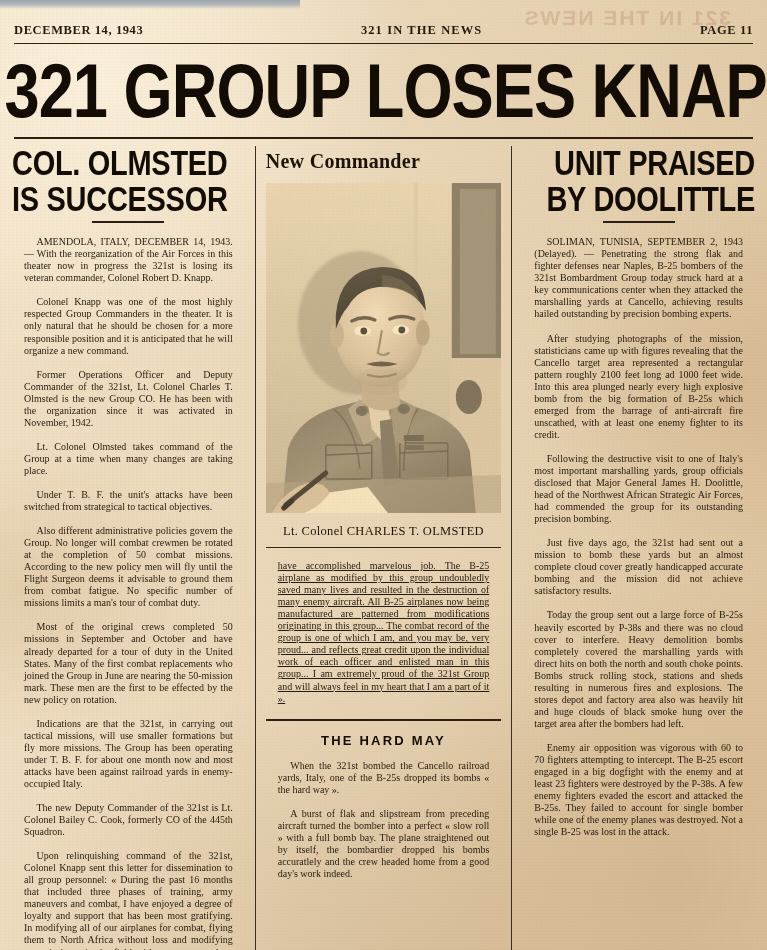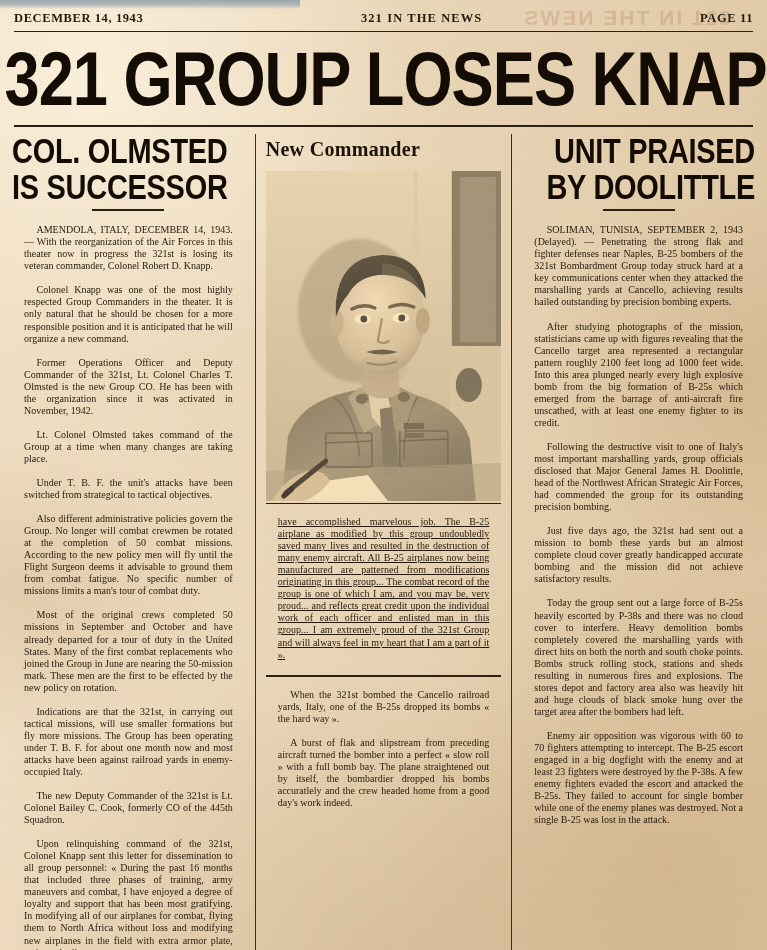--- a/index.html
+++ b/index.html
@@ -55,21 +55,21 @@
     letter-spacing: 2px;
     color: rgba(150,62,44,0.17);
     transform: scaleX(-1);
     overflow: hidden;
     white-space: nowrap;
   }
   
   #content {
     position: absolute;
     inset: 0;
-    padding: 0 12px;
+    padding: 12px 12px;
   }
   
   .folio {
     display: flex;
     align-items: baseline;
     justify-content: space-between;
     padding: 11px 2px 4px 2px;
     font-family: "Liberation Serif", serif;
     font-weight: bold;
     font-size: 12.5px;
@@ -348,27 +348,29 @@
             <path d="M8 330 Q22 306 44 300 Q60 298 66 310 Q56 324 40 330 Z" fill="#c3ab8a"></path>
 
             <path d="M22 322 L62 290" stroke="#2b2319" stroke-width="5" stroke-linecap="round"></path>
             <path d="M20 325 L28 318" stroke="#1a1510" stroke-width="5" stroke-linecap="round"></path>
 
             <rect x="0" y="0" width="240" height="330" filter="url(#grainF)" fill="none" opacity="0.5"></rect>
             <rect x="0" y="0" width="240" height="330" fill="#d8c19b" opacity="0.20"></rect>
           </svg>
         </div>
 
+        <div class="photo-caption">Lt. Colonel CHARLES T. OLMSTED</div>
         <div class="caption-rule"></div>
 
         <div class="body">
           <p class="cont">have accomplished marvelous job. The B-25 airplane as modified by this group undoubledly saved many lives and resulted in the destruction of many enemy aircraft. All B-25 airplanes now being manufactured are patterned from modifications originating in this group... The combat record of the group is one of which I am, and you may be, very proud... and reflects great credit upon the individual work of each officer and enlisted man in this group... I am extremely proud of the 321st Group and will always feel in my heart that I am a part of it ».</p>
         </div>
 
         <div class="section-rule"></div>
+        <div class="subhead">THE HARD MAY</div>
 
         <div class="body">
           <p>When the 321st bombed the Cancello railroad yards, Italy, one of the B-25s dropped its bombs « the hard way ».</p>
           <p>A burst of flak and slipstream from preceding aircraft turned the bomber into a perfect « slow roll » with a full bomb bay. The plane straightened out by itself, the bombardier dropped his bombs accuratlely and the crew headed home from a good day's work indeed.</p>
         </div>
       </div>
 
       <div class="col col-right">
         <div class="deck deck-right">
           <span>UNIT PRAISED</span>

